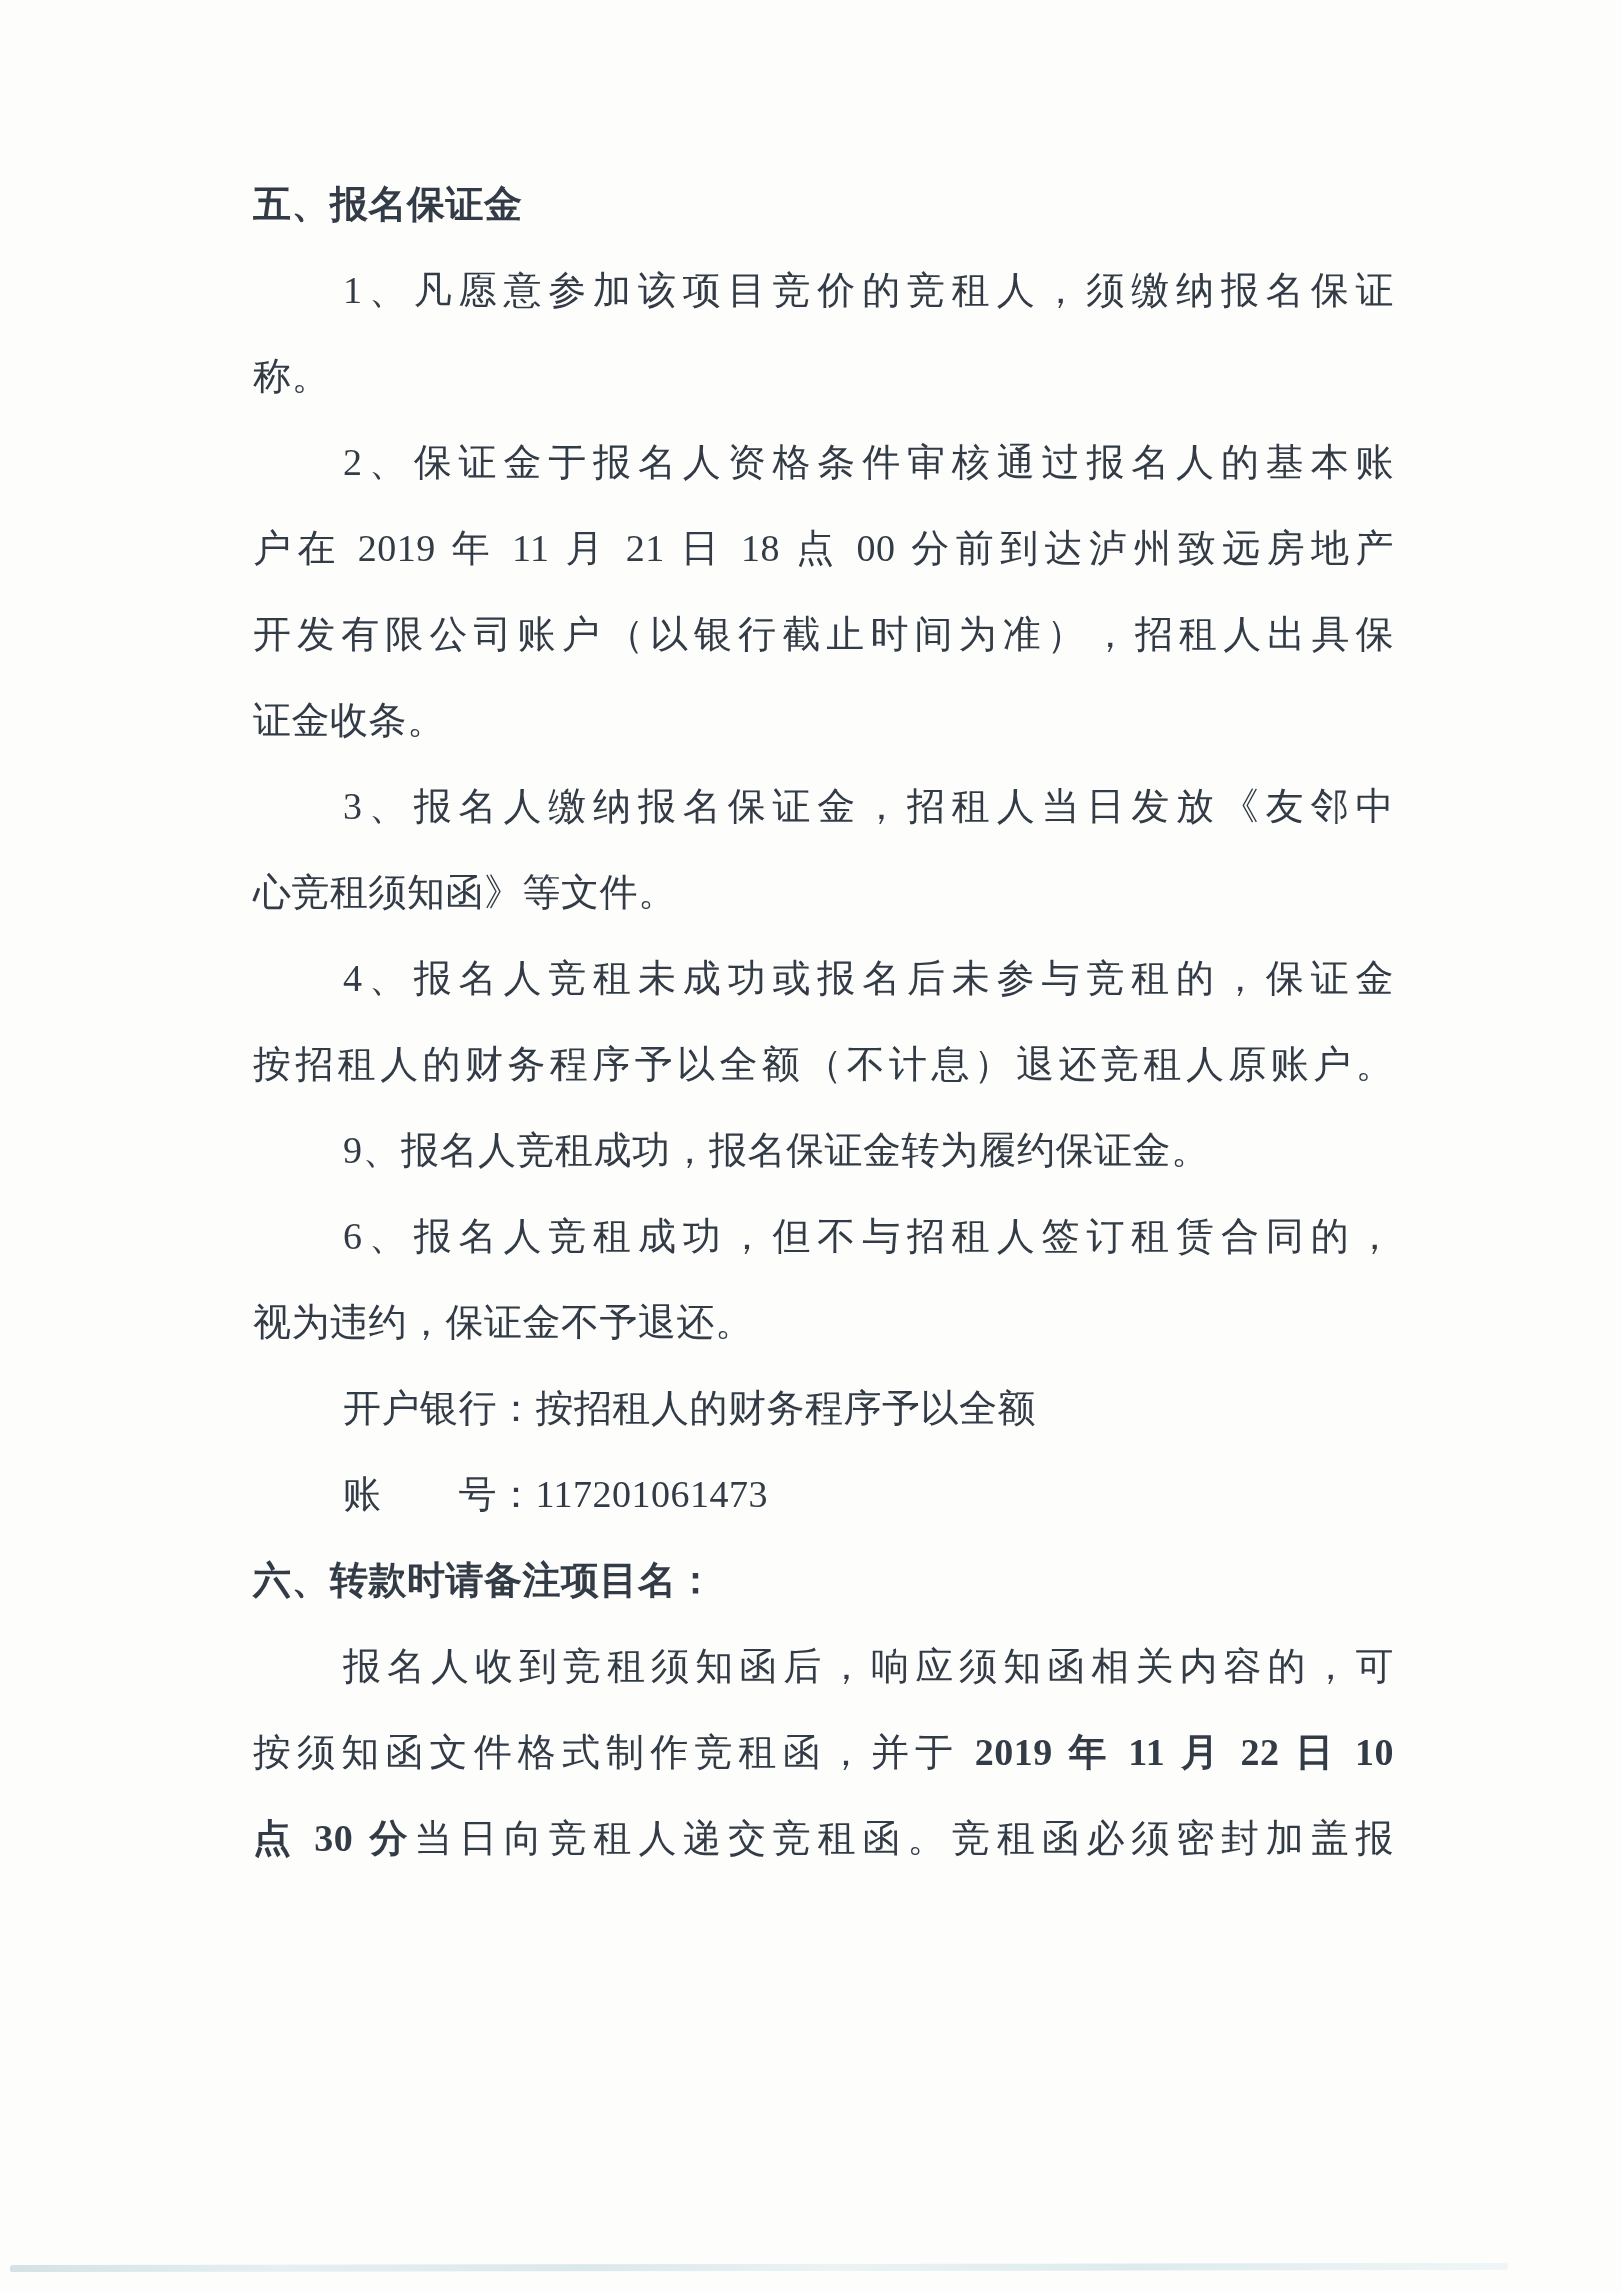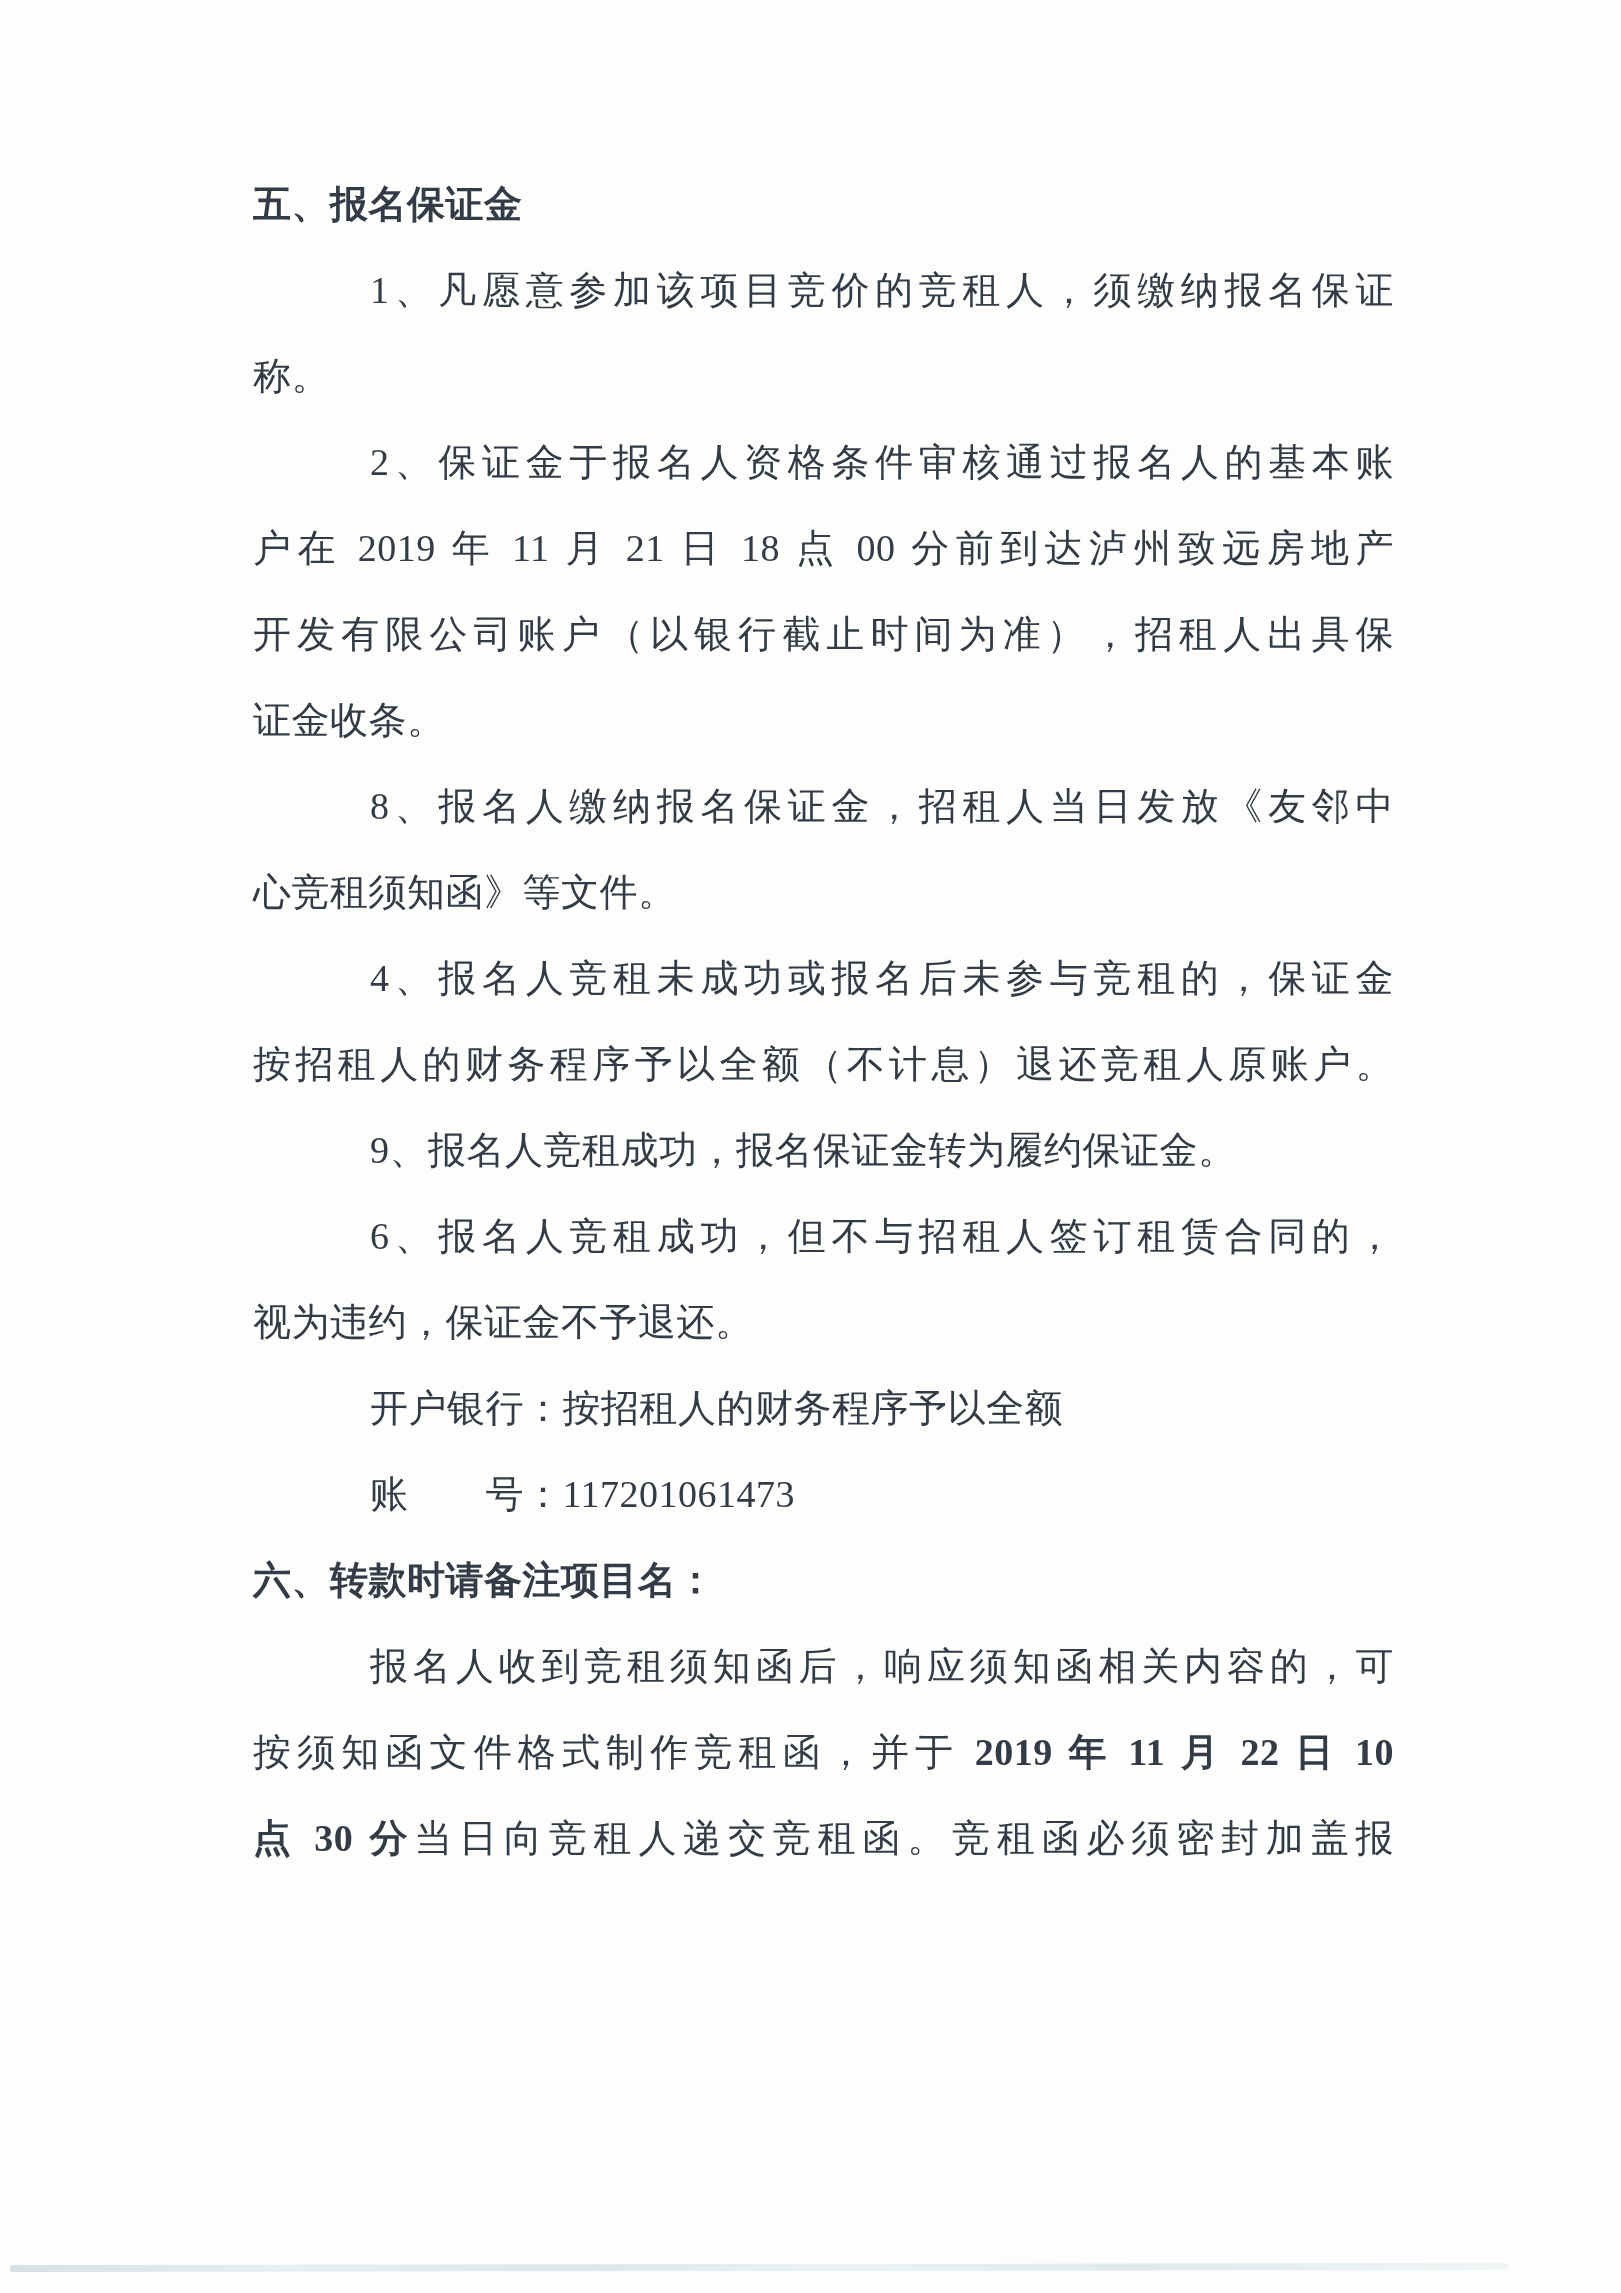--- a/index.html
+++ b/index.html
@@ -30,21 +30,20 @@
     text-align: left;
     white-space: normal;
   }
   .line.full {
     text-align: justify;
     text-align-last: justify;
     text-justify: inter-character;
   }
   .line.indent {
     text-indent: 90px;
-    margin-left: 27px;
   }
   .line.heading .seg {
     font-weight: bold;
   }
   .seg.bold {
     font-weight: bold;
   }
   
   .scan-artifact {
     position: absolute;
@@ -65,21 +64,21 @@
 
 <div class="page">
   <div class="content">
       <div class="line heading"><span class="seg bold">五、报名保证金</span></div>
       <div class="line body indent full"><span class="seg">1、凡愿意参加该项目竞价的竞租人，须缴纳报名保证</span></div>
       <div class="line body"><span class="seg">称。</span></div>
       <div class="line body indent full"><span class="seg">2、保证金于报名人资格条件审核通过报名人的基本账</span></div>
       <div class="line body full"><span class="seg">户在 2019 年 11 月 21 日 18 点 00 分前到达泸州致远房地产</span></div>
       <div class="line body full"><span class="seg">开发有限公司账户（以银行截止时间为准），招租人出具保</span></div>
       <div class="line body"><span class="seg">证金收条。</span></div>
-      <div class="line body indent full"><span class="seg">8、报名人缴纳报名保证金，招租人当日发放《友邻中</span></div>
+      <div class="line body indent full"><span class="seg">3、报名人缴纳报名保证金，招租人当日发放《友邻中</span></div>
       <div class="line body"><span class="seg">心竞租须知函》等文件。</span></div>
       <div class="line body indent full"><span class="seg">4、报名人竞租未成功或报名后未参与竞租的，保证金</span></div>
       <div class="line body full"><span class="seg">按招租人的财务程序予以全额（不计息）退还竞租人原账户。</span></div>
       <div class="line body indent"><span class="seg">9、报名人竞租成功，报名保证金转为履约保证金。</span></div>
       <div class="line body indent full"><span class="seg">6、报名人竞租成功，但不与招租人签订租赁合同的，</span></div>
       <div class="line body"><span class="seg">视为违约，保证金不予退还。</span></div>
       <div class="line body indent"><span class="seg">开户银行：按招租人的财务程序予以全额</span></div>
       <div class="line body indent"><span class="seg">账　　号：117201061473</span></div>
       <div class="line heading"><span class="seg bold">六、转款时请备注项目名：</span></div>
       <div class="line body indent full"><span class="seg">报名人收到竞租须知函后，响应须知函相关内容的，可</span></div>

